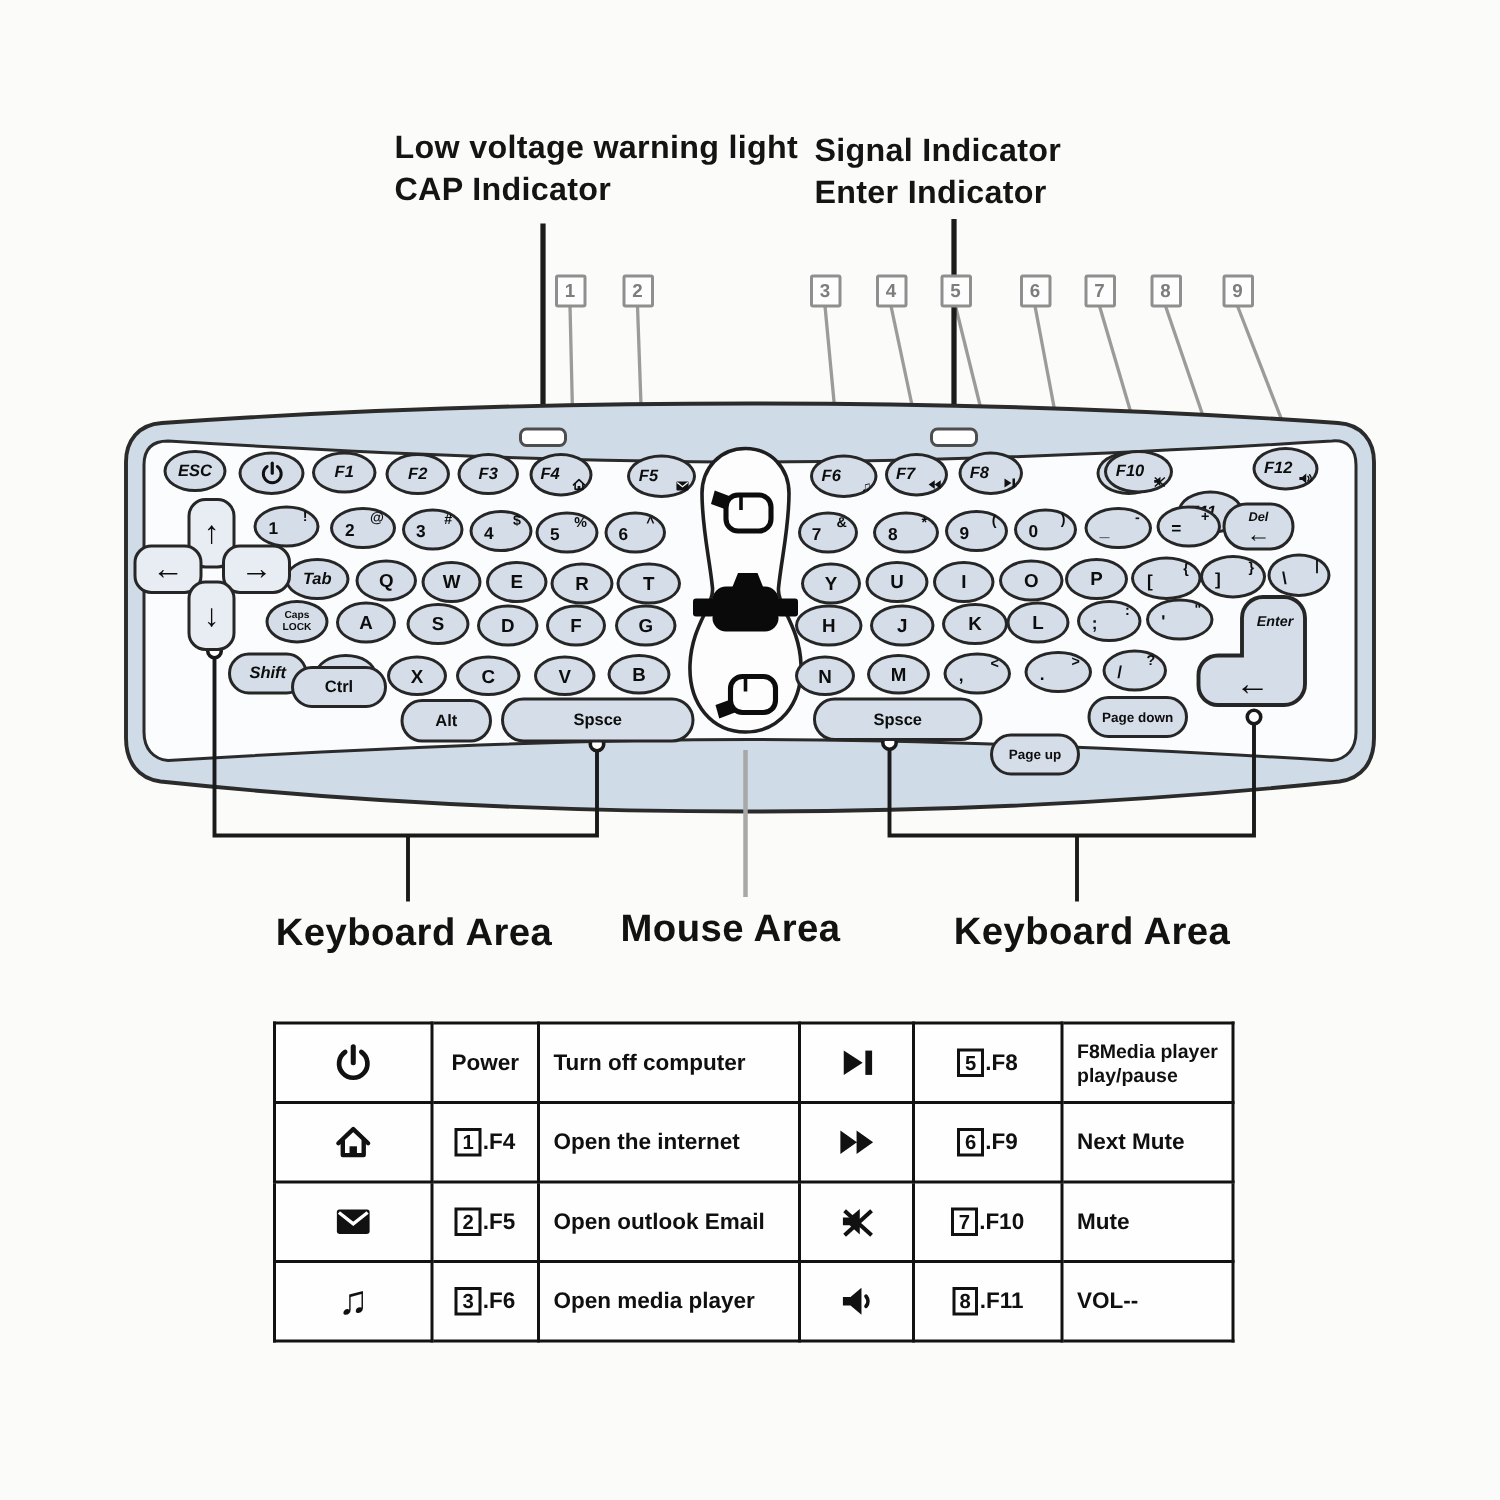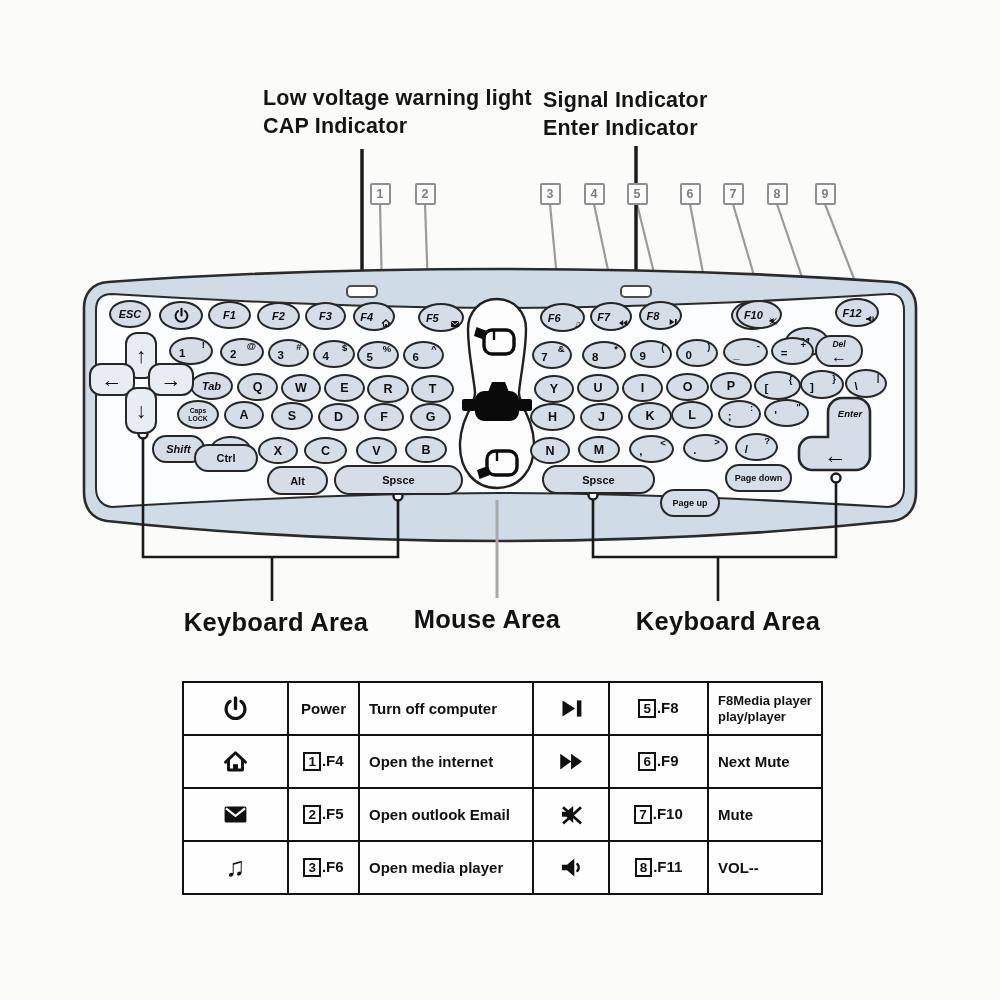--- a/index.html
+++ b/index.html
@@ -454,21 +454,21 @@
                 <path d="M7.2 5.6a8.4 8.4 0 1 0 9.6 0" stroke="#111" fill="none" stroke-linecap="round" stroke-linejoin="round" stroke-width="2.8"></path>
               </svg></span></td>
           <td>Power</td>
           <td class="desc">Turn off computer</td>
           <td><span class="icon-wrap"><svg width="27" height="27" viewBox="0 0 24 24">
                 <path d="M4 4.8v14.4L15.2 12z" fill="#111"></path>
                 <rect x="16.8" y="4.8" width="4" height="14.4" fill="#111"></rect>
               </svg></span></td>
           <td><span class="boxnum">5</span>.F8</td>
           <td class="desc small">F8Media player
-play/player</td>
+play/pause</td>
         </tr>
         <tr>
           <td><span class="icon-wrap"><svg width="27" height="27" viewBox="0 0 24 24">
                 <path d="M3.2 12.6 12 4.2l8.8 8.4" stroke="#111" fill="none" stroke-linecap="round" stroke-linejoin="round" stroke-width="2.6"></path>
                 <path d="M5.8 10.8V19.6h12.4V10.8" stroke="#111" fill="none" stroke-linecap="round" stroke-linejoin="round" stroke-width="2.6"></path>
                 <rect x="9.8" y="14.4" width="4.4" height="5.2" fill="#111"></rect>
               </svg></span></td>
           <td><span class="boxnum">1</span>.F4</td>
           <td class="desc">Open the internet</td>
           <td><span class="icon-wrap"><svg width="27" height="27" viewBox="0 0 24 24">

